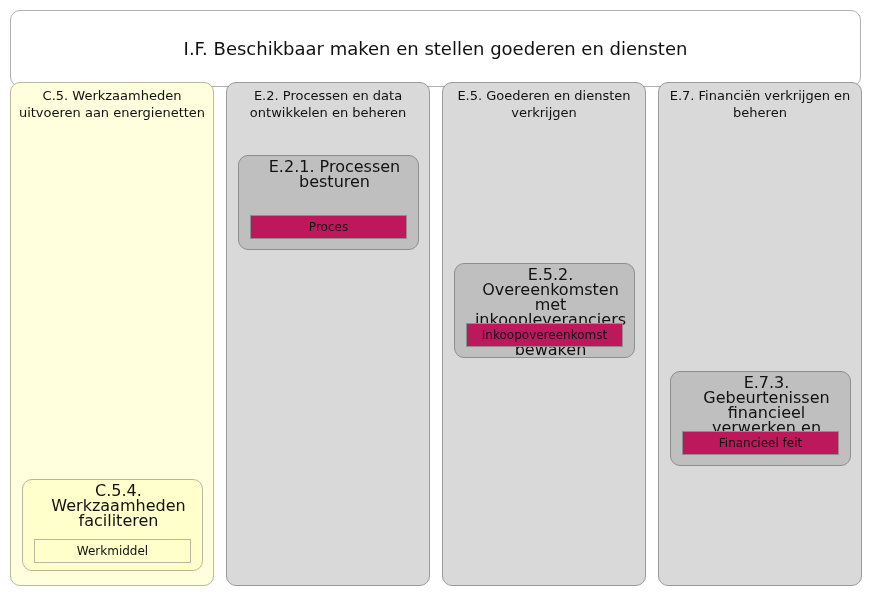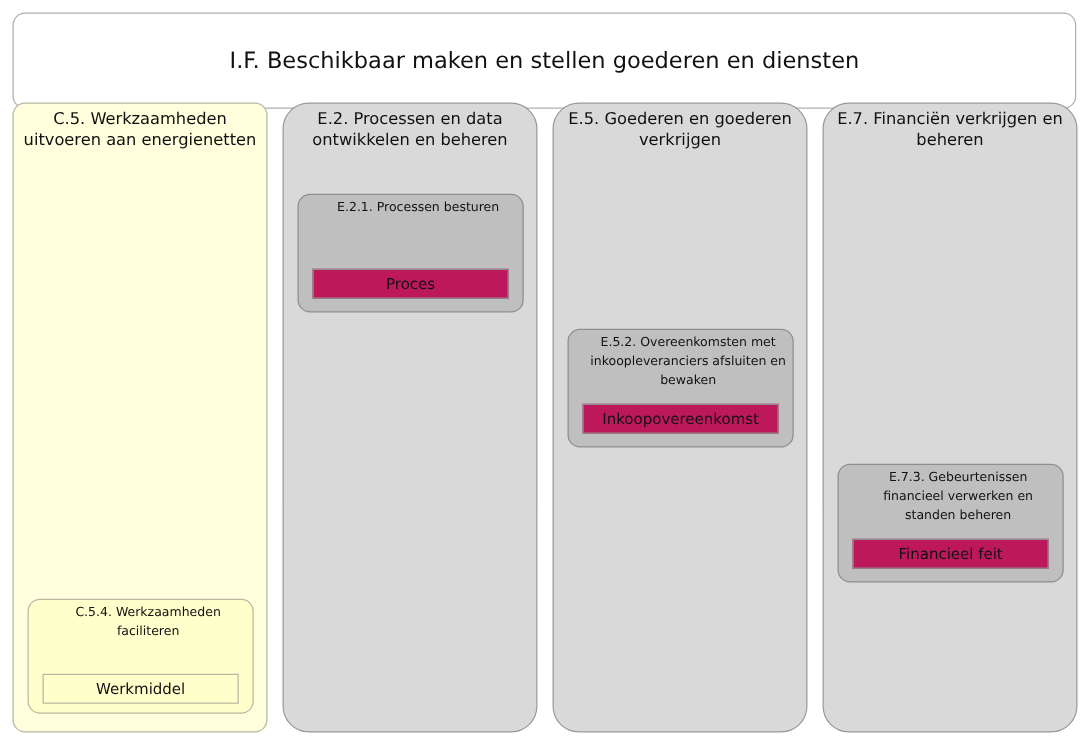--- a/index.html
+++ b/index.html
@@ -12,35 +12,35 @@
       position: absolute; left: 10px; top: 10px; width: 851px; height: 77px;
       border: 1px solid #b0b0b0; border-radius: 10px; background: #fff;
       display: flex; align-items: center; justify-content: center;
       font-size: 18px; box-sizing: border-box;
     }
     .col {
       position: absolute; top: 82px; height: 504px; width: 204px;
       border: 1px solid #9a9a9a; border-radius: 10px; box-sizing: border-box;
     }
     .col.yellow { background: #ffffdd; border-color: #b8b8a0; }
-    .col.gray { background: #d9d9d9; border-radius: 21px; }
+    .col.gray { background: #d9d9d9; }
     .col-title {
       position: absolute; left: 0; right: 0; top: 4px;
       text-align: center; font-size: 13px; line-height: 17px; padding: 0 0;
     }
     .sub {
       position: absolute; left: 11px; width: 181px;
       border: 1px solid #8e8e8e; border-radius: 10px; box-sizing: border-box;
       overflow: hidden;
     }
     .sub.gray { background: #bfbfbf; }
     .sub.yellow { background: #ffffcc; border-color: #b8b8a0; }
     .sub-title {
       position: absolute; left: 0; right: 0; top: 3px;
-      text-align: center; font-size: 10px; line-height: 15px; padding: 0 3px; margin-left: 12px;
+      text-align: center; font-size: 16px; line-height: 15px; padding: 0 3px; margin-left: 12px;
     }
     .obj {
       position: absolute; left: 11px; width: 157px; height: 24px;
       border: 1px solid #8e8e8e; box-sizing: border-box;
       display: flex; align-items: center; justify-content: center;
       font-size: 12px;
     }
     .sub.gray .obj { background: #be185d; }
     .sub.yellow .obj { background: #ffffcc; border-color: #b8b8a0; }
   </style>
@@ -65,21 +65,21 @@
   <div class="col-title">E.2. Processen en data ontwikkelen en beheren</div>
   <div class="sub gray" style="top:72px; height:95px;">
     <div class="sub-title">E.2.1. Processen besturen</div>
     <div class="obj" style="top:59px;">
       <span>Proces</span>
     </div>
   </div>
 </div>
 
 <div class="col gray" style="left:442px;">
-  <div class="col-title">E.5. Goederen en goederen verkrijgen</div>
+  <div class="col-title">E.5. Goederen en diensten verkrijgen</div>
   <div class="sub gray" style="top:180px; height:95px;">
     <div class="sub-title">E.5.2. Overeenkomsten met inkoopleveranciers afsluiten en bewaken</div>
     <div class="obj" style="top:59px;">
       <span>Inkoopovereenkomst</span>
     </div>
   </div>
 </div>
 
 <div class="col gray" style="left:658px;">
   <div class="col-title">E.7. Financiën verkrijgen en beheren</div>

